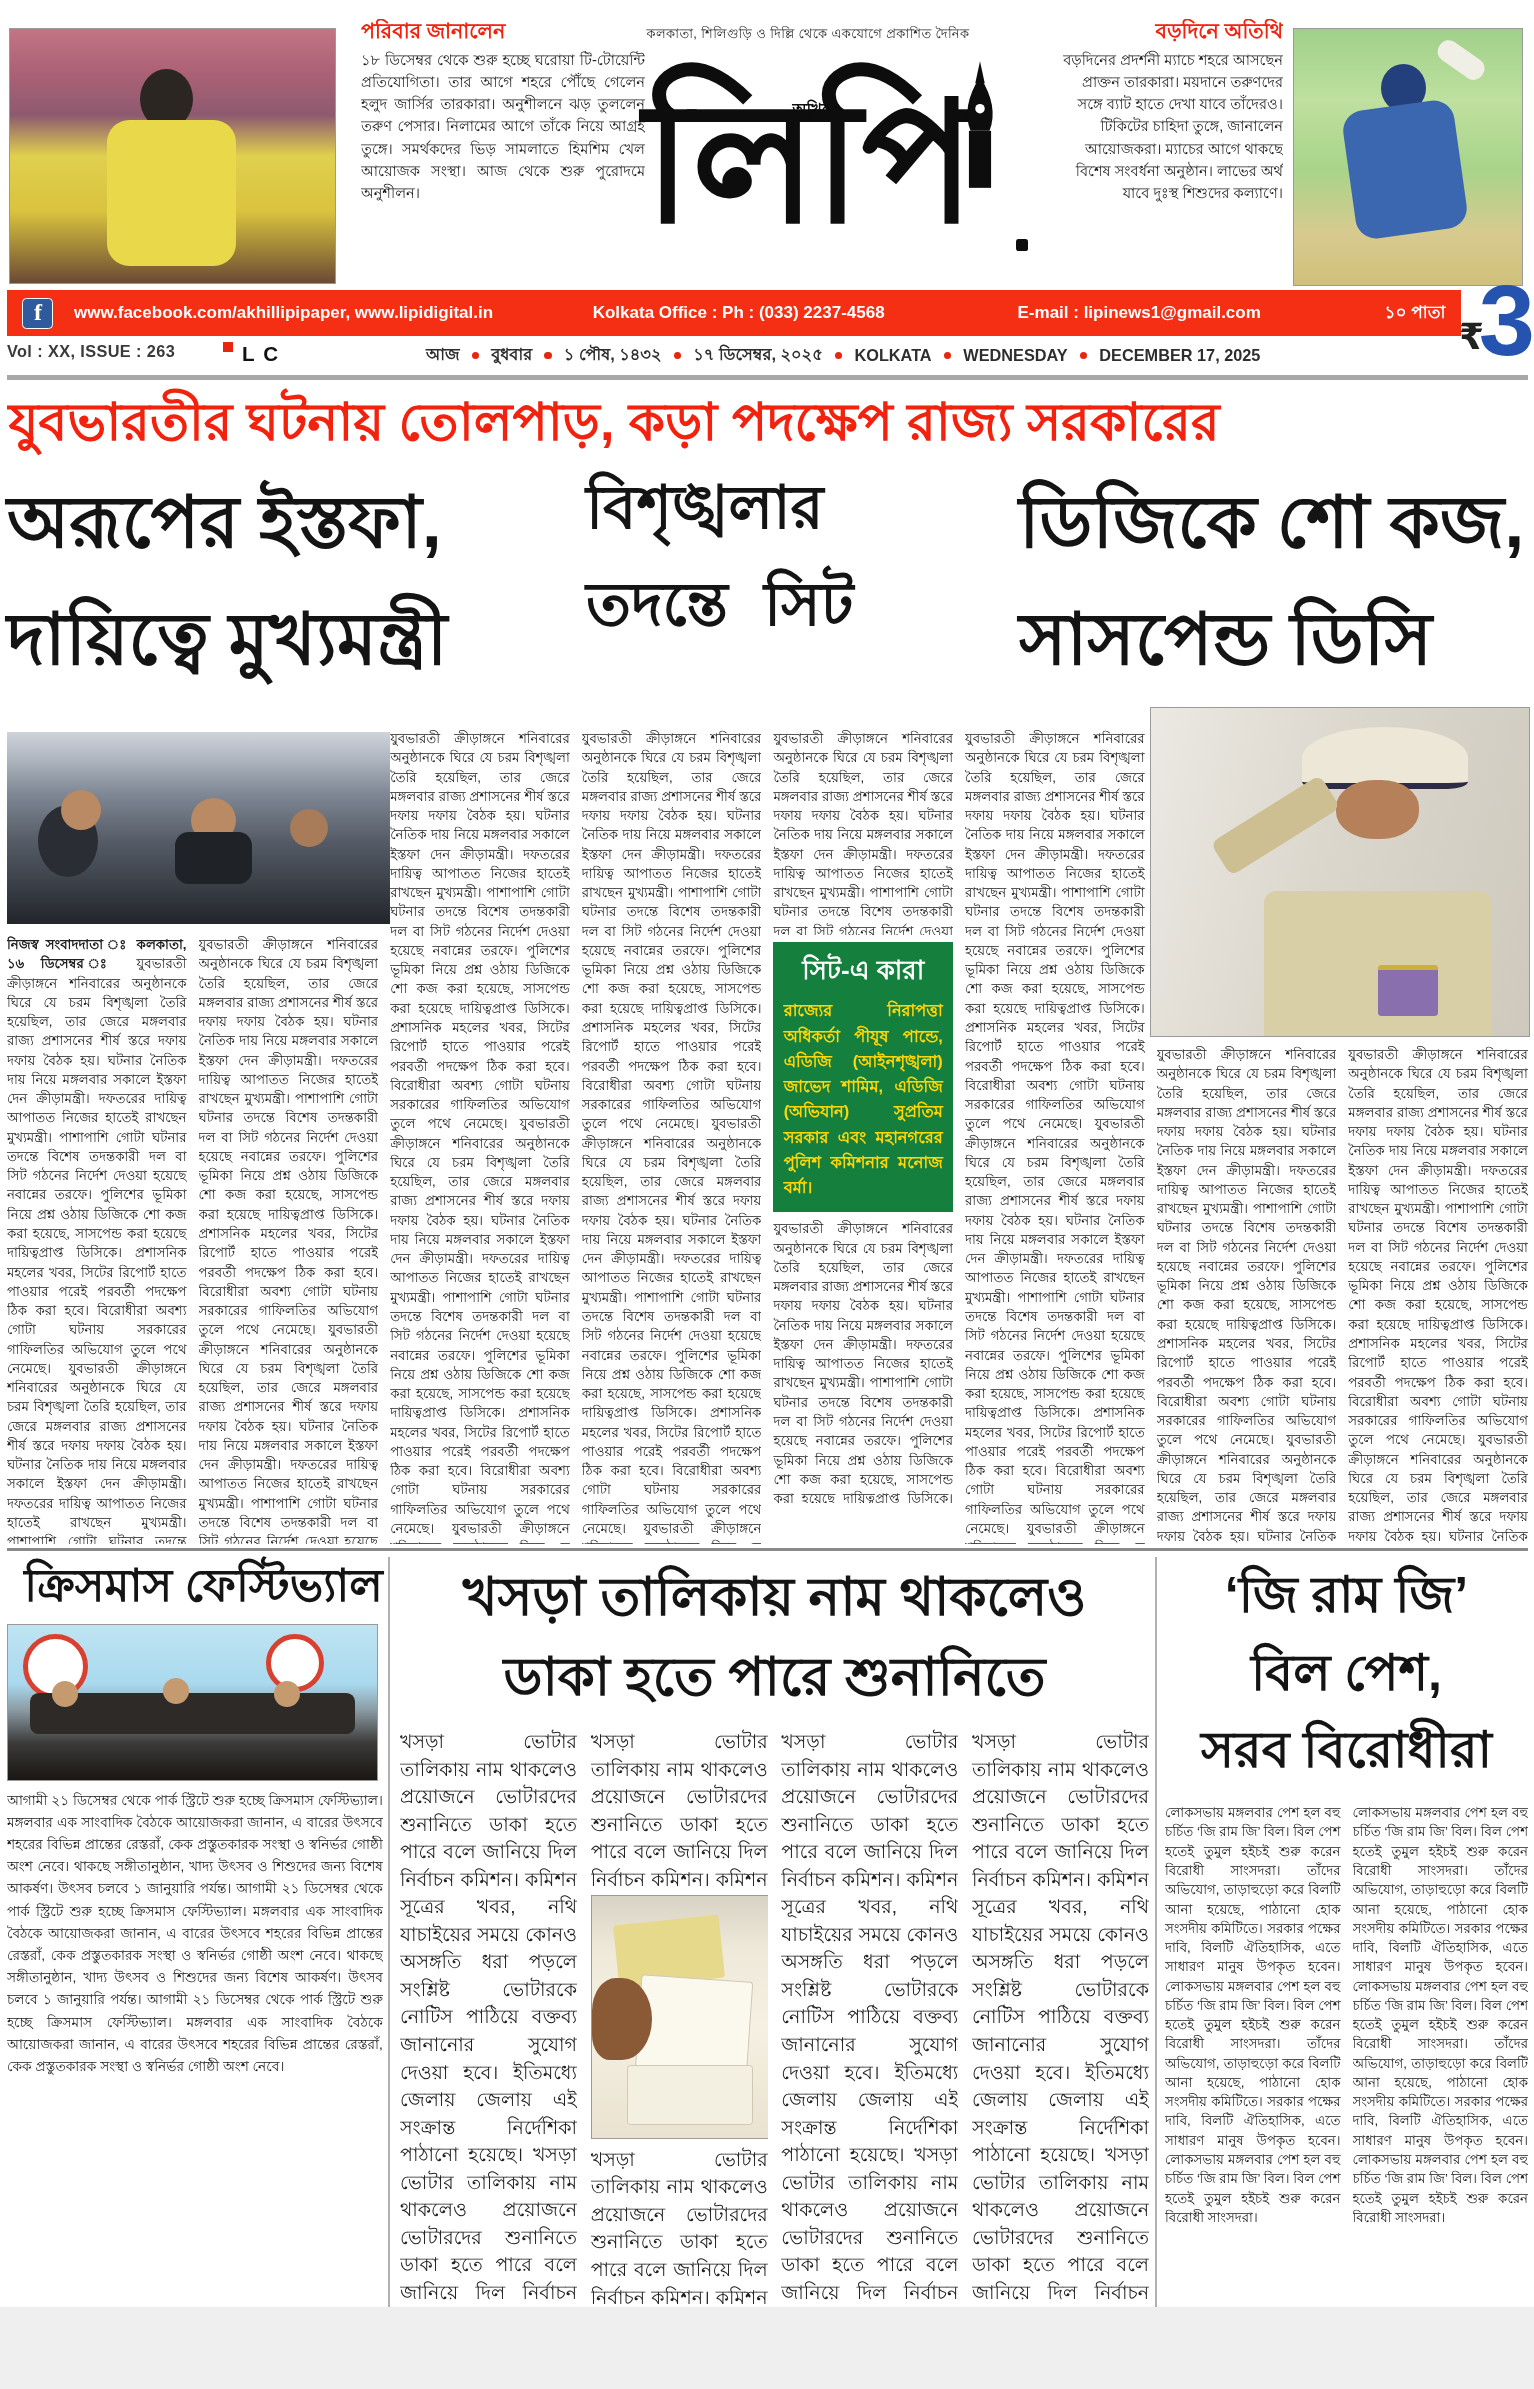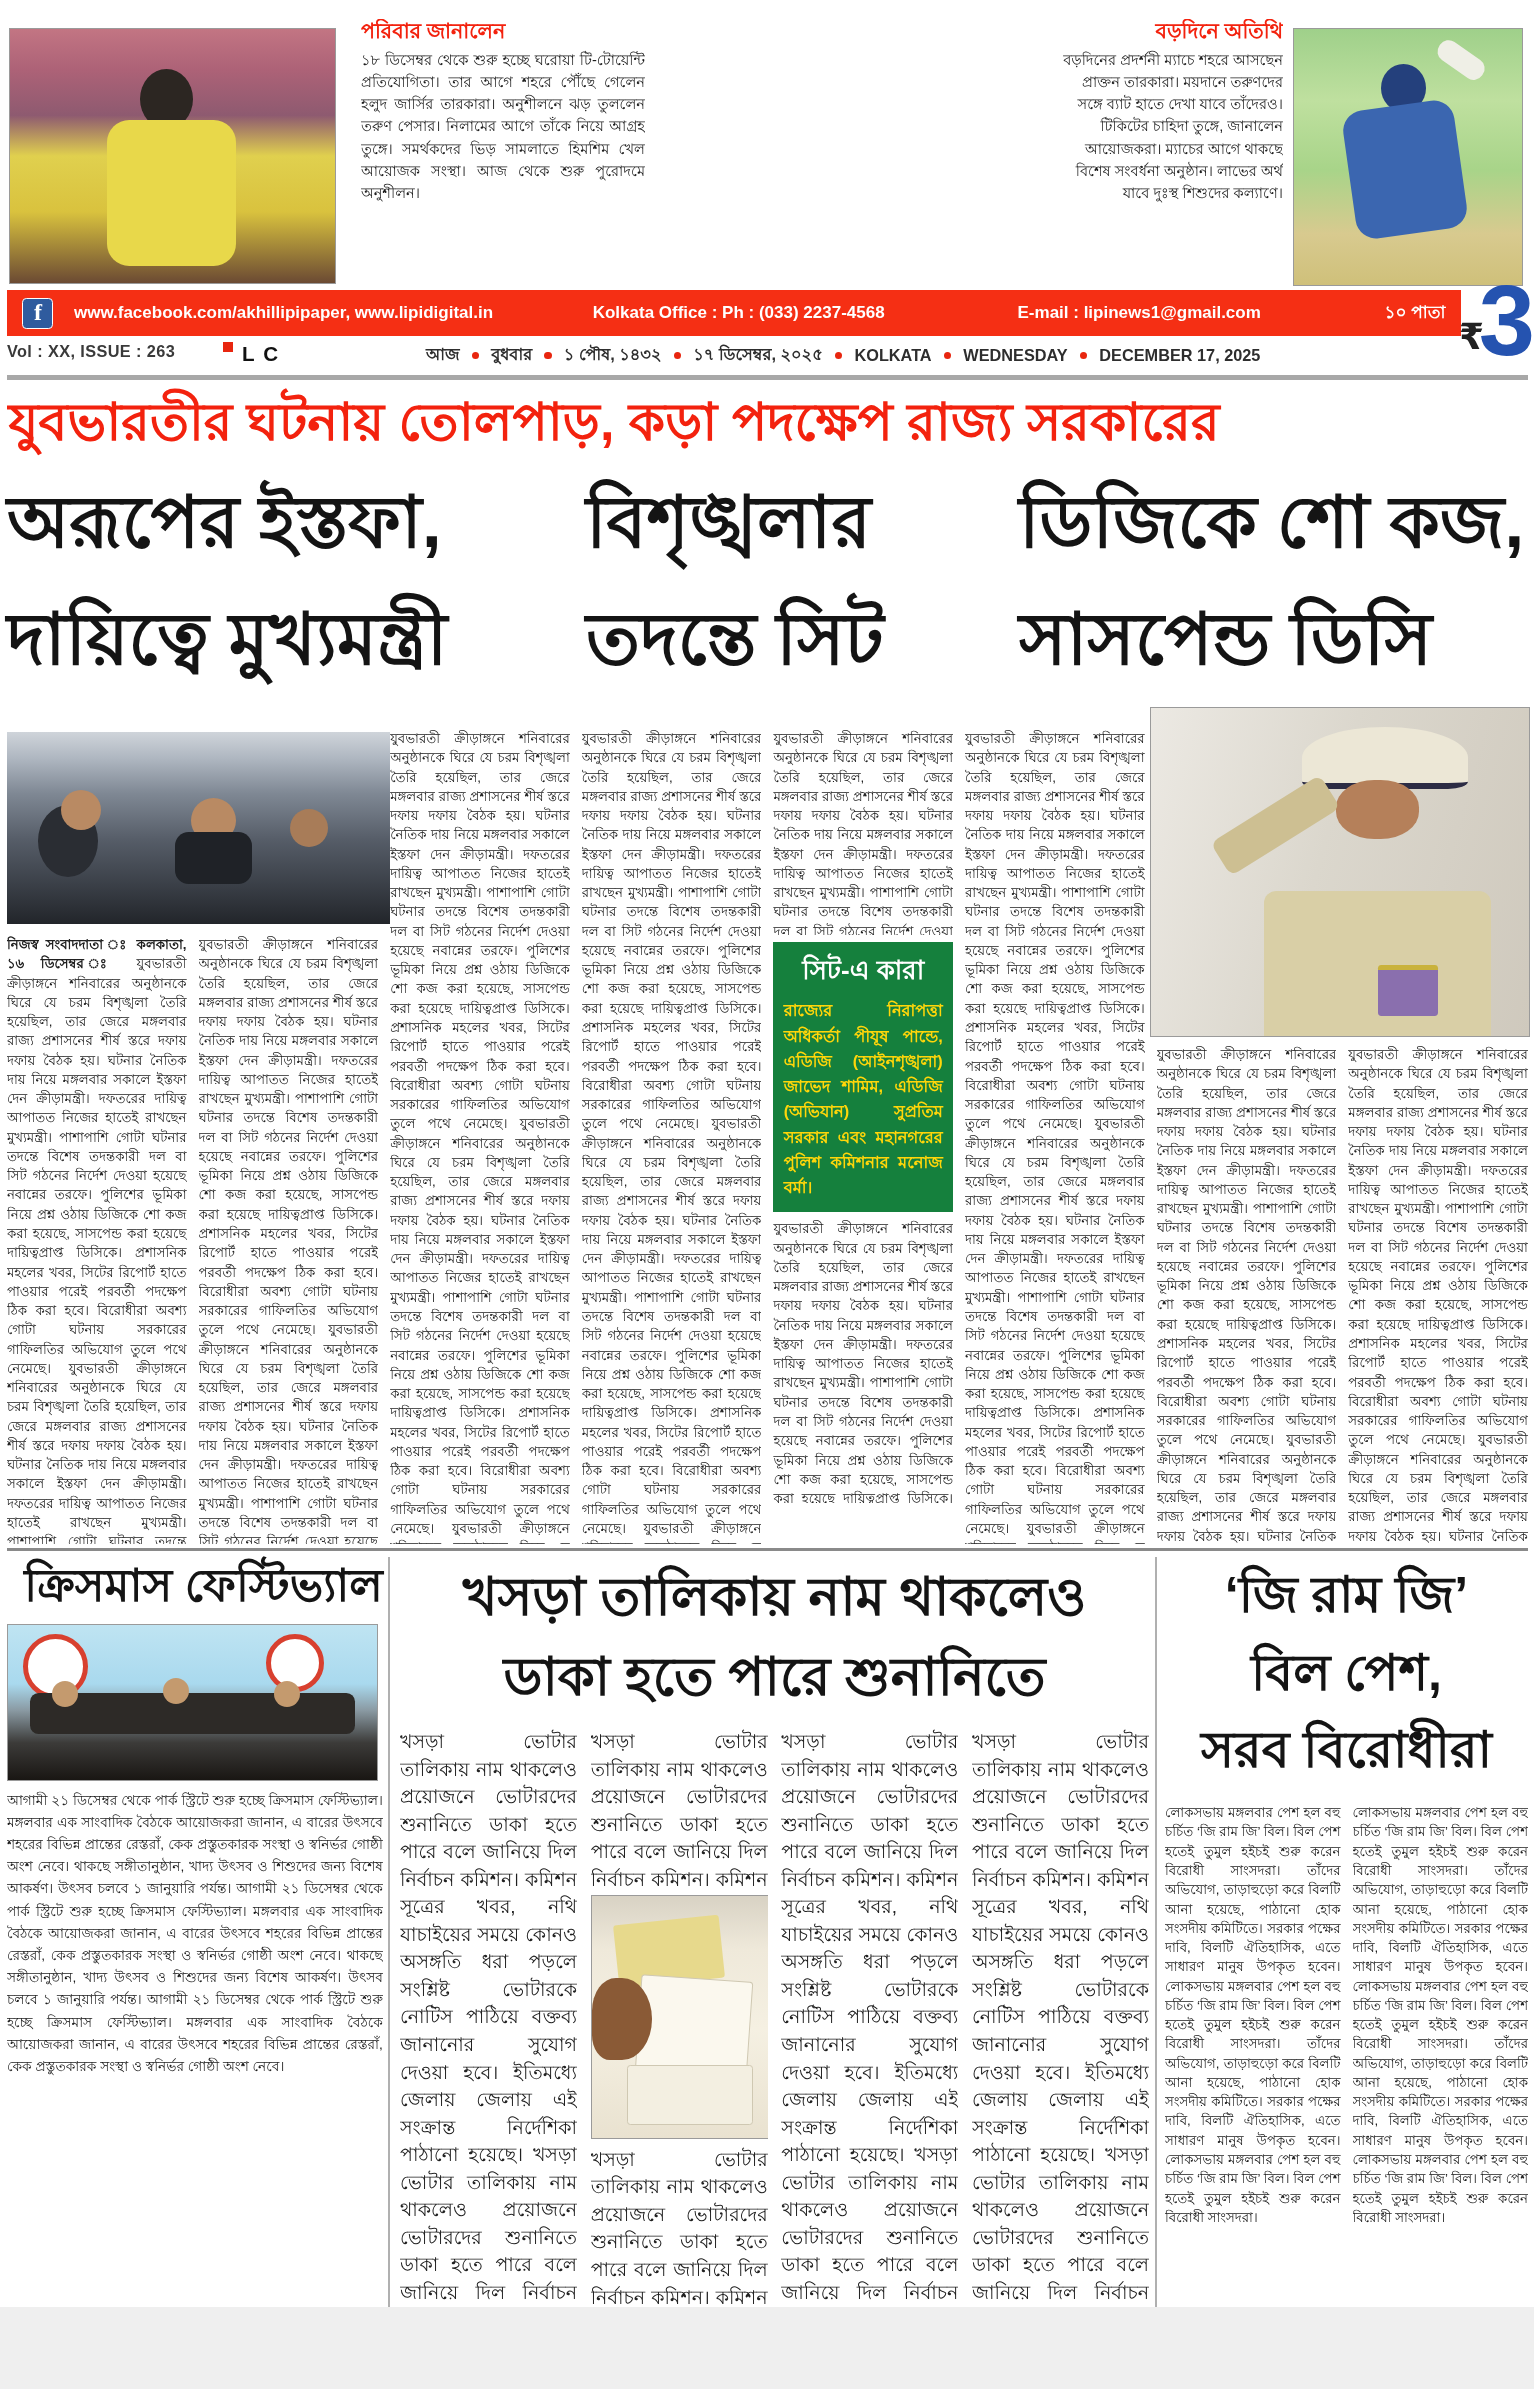--- a/index.html
+++ b/index.html
@@ -42,21 +42,21 @@
   .rdot{width:7.7px;height:7.7px;border-radius:50%;background:#e8260f;flex:0 0 auto;}
   .price{left:1459px;top:282px;width:76px;height:91px;}
   .price .cur{position:absolute;left:0;bottom:15.5px;font-size:36px;color:#222;font-weight:700;}
   .price .val{position:absolute;right:0;top:-12px;font-size:101px;line-height:101px;font-weight:700;color:#2553b0;}
   .grule{left:6.9px;top:375px;width:1521px;height:5.2px;background:#a8a8a8;}
   
   .kicker{left:8.6px;top:387px;width:1383px;font-size:52px;line-height:1.35;font-weight:700;color:#f3220e;}
   .headrow{left:6.9px;top:464px;width:1521px;height:258px;display:flex;gap:29px;}
   .head{font-weight:700;color:#141414;line-height:1.62;}
   .head.h-left{width:550px;font-size:72px;}
-  .head.h-mid{width:404px;font-size:72px;}
+  .head.h-mid{width:404px;font-size:60px;font-family:Liberation Mono, monospace;}
   .head.h-right{width:507px;font-size:72px;}
   
   .article{left:6.9px;top:729px;width:1521px;height:815px;}
   .cols{display:flex;gap:12px;height:100%;}
   .col{flex:1 1 0;overflow:hidden;font-size:13.3px;line-height:1.45;text-align:justify;color:#202020;}
   .col p{margin:0;}
   .pad-photo-l{padding-top:206px;}
   .pad-photo-r{padding-top:316px;}
   .ph-crowd{left:0;top:3.4px;width:383px;height:192px;
             background:linear-gradient(180deg,#cfd4da 0%,#aeb6c0 14%,#7f8894 32%,#565d68 56%,#3a3f47 80%,#22252a 100%);}
@@ -95,20 +95,36 @@
   <div class="abs promo-photo ph-cricket-yellow" style="left:8.6px;top:27.5px;width:325px;height:254px;">
     <div class="ph-shape" style="left:40%;top:16%;width:53px;height:60px;border-radius:50%;background:#2c2622;"></div>
     <div class="ph-shape" style="left:30%;top:36%;width:129px;height:146px;border-radius:22.3px;background:#e8d84a;"></div>
   </div>
 
   <div class="abs promo-text" style="left:361px;top:19px;width:284px;height:266px;">
     <div class="promo-head">পরিবার জানালেন</div>
     <span>১৮ ডিসেম্বর থেকে শুরু হচ্ছে ঘরোয়া টি-টোয়েন্টি প্রতিযোগিতা। তার আগে শহরে পৌঁছে গেলেন হলুদ জার্সির তারকারা। অনুশীলনে ঝড় তুললেন তরুণ পেসার। নিলামের আগে তাঁকে নিয়ে আগ্রহ তুঙ্গে। সমর্থকদের ভিড় সামলাতে হিমশিম খেল আয়োজক সংস্থা। আজ থেকে শুরু পুরোদমে অনুশীলন।</span>
   </div>
 
+  <div class="abs masthead">
+    <div class="tagline">কলকাতা, শিলিগুড়ি ও দিল্লি থেকে একযোগে প্রকাশিত দৈনিক</div>
+    <div class="logo-wrap">
+      <span class="logo-text">লিপি</span>
+      <span class="logo-super">অখিল</span>
+      <span class="logo-nib">
+        <svg width="38" height="129" viewBox="0 0 24 80" xmlns="http://www.w3.org/2000/svg">
+          <path d="M12 0 L15 14 L9 14 Z" fill="#0d0d0d"></path>
+          <path d="M12 10 C20 22 22 34 18 44 L6 44 C2 34 4 22 12 10 Z" fill="#0d0d0d"></path>
+          <circle cx="12" cy="30" r="3" fill="#ffffff"></circle>
+          <rect x="5" y="44" width="14" height="36" fill="#0d0d0d"></rect>
+        </svg>
+      </span>
+      <span class="logo-dot"></span>
+    </div>
+  </div>
 
   <div class="abs promo-text right" style="left:1053px;top:19px;width:230px;height:266px;">
     <div class="promo-head">বড়দিনে অতিথি</div>
     <span>বড়দিনের প্রদর্শনী ম্যাচে শহরে আসছেন প্রাক্তন তারকারা। ময়দানে তরুণদের সঙ্গে ব্যাট হাতে দেখা যাবে তাঁদেরও। টিকিটের চাহিদা তুঙ্গে, জানালেন আয়োজকরা। ম্যাচের আগে থাকছে বিশেষ সংবর্ধনা অনুষ্ঠান। লাভের অর্থ যাবে দুঃস্থ শিশুদের কল্যাণে।</span>
   </div>
 
   <div class="abs promo-photo ph-cricket-blue" style="left:1293px;top:27.5px;width:228px;height:256px;">
     <div class="ph-shape" style="left:38%;top:14%;width:45px;height:48px;border-radius:50%;background:#24407c;"></div>
     <div class="ph-shape" style="left:24%;top:30%;width:112px;height:129px;border-radius:20.6px;background:#3b66b0;transform:rotate(-8deg);"></div>
     <div class="ph-shape" style="left:62%;top:8%;width:52px;height:22.3px;border-radius:10.3px;background:#efefe6;transform:rotate(35deg);"></div>

